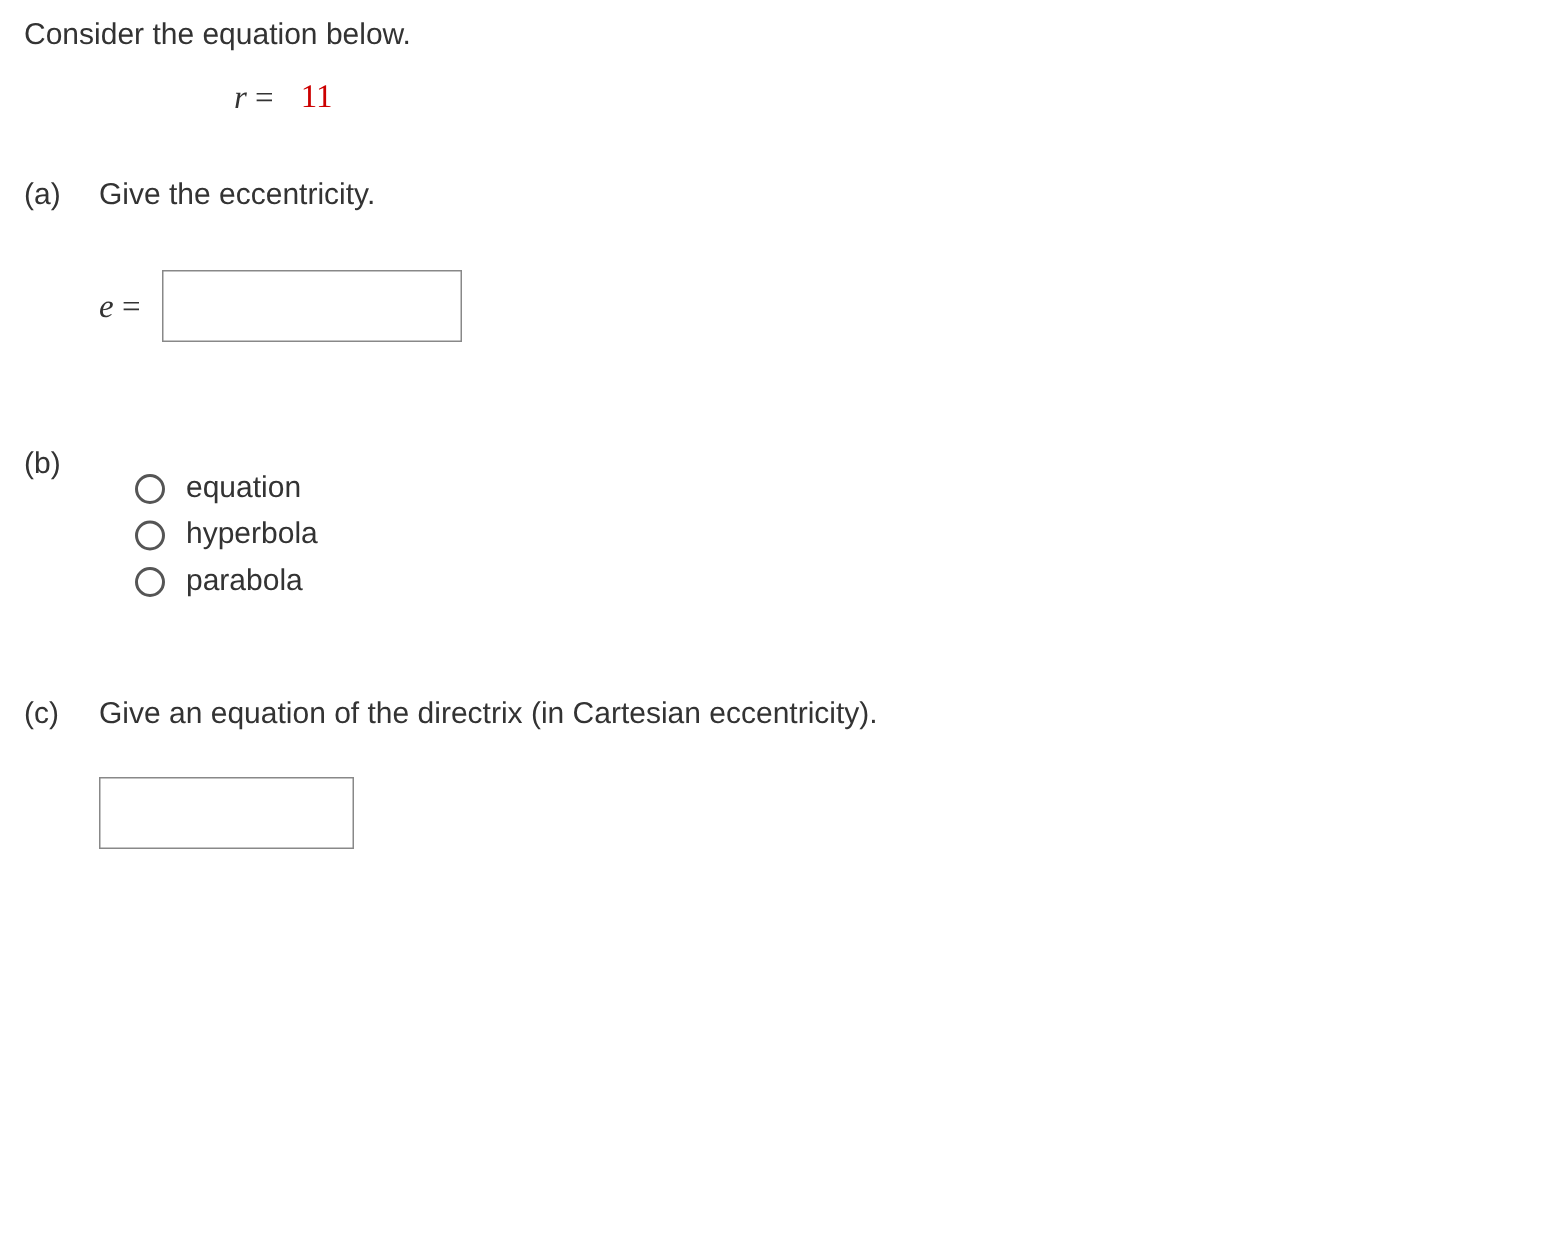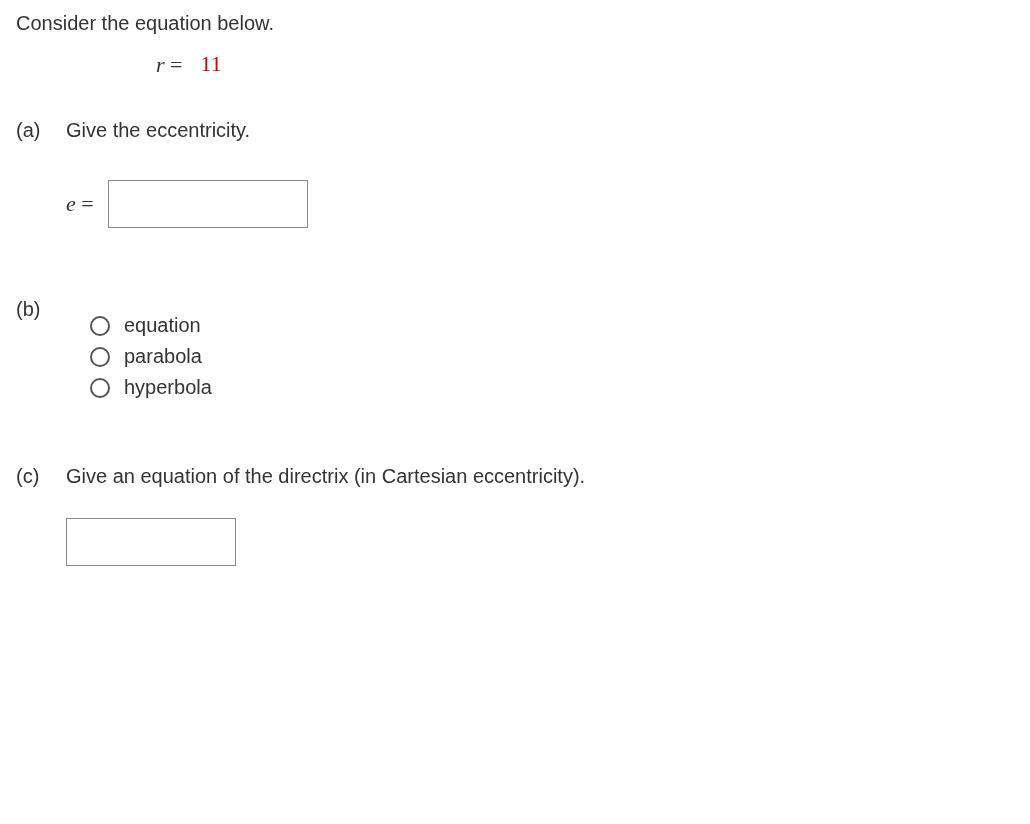--- a/index.html
+++ b/index.html
@@ -148,25 +148,25 @@
 <div class="part">
   <div class="part-label">(b)</div>
   <div class="part-body">
     <div class="options">
       <div class="option-row">
         <div class="radio"></div>
         <span>equation</span>
       </div>
       <div class="option-row">
         <div class="radio"></div>
-        <span>parabola</span>
+        <span>hyperbola</span>
       </div>
       <div class="option-row">
         <div class="radio"></div>
-        <span>hyperbola</span>
+        <span>parabola</span>
       </div>
     </div>
   </div>
 </div>
 
 <div class="spacer-b"></div>
 
 <div class="part" style="margin-bottom:0;">
   <div class="part-label">(c)</div>
   <div class="part-body">

